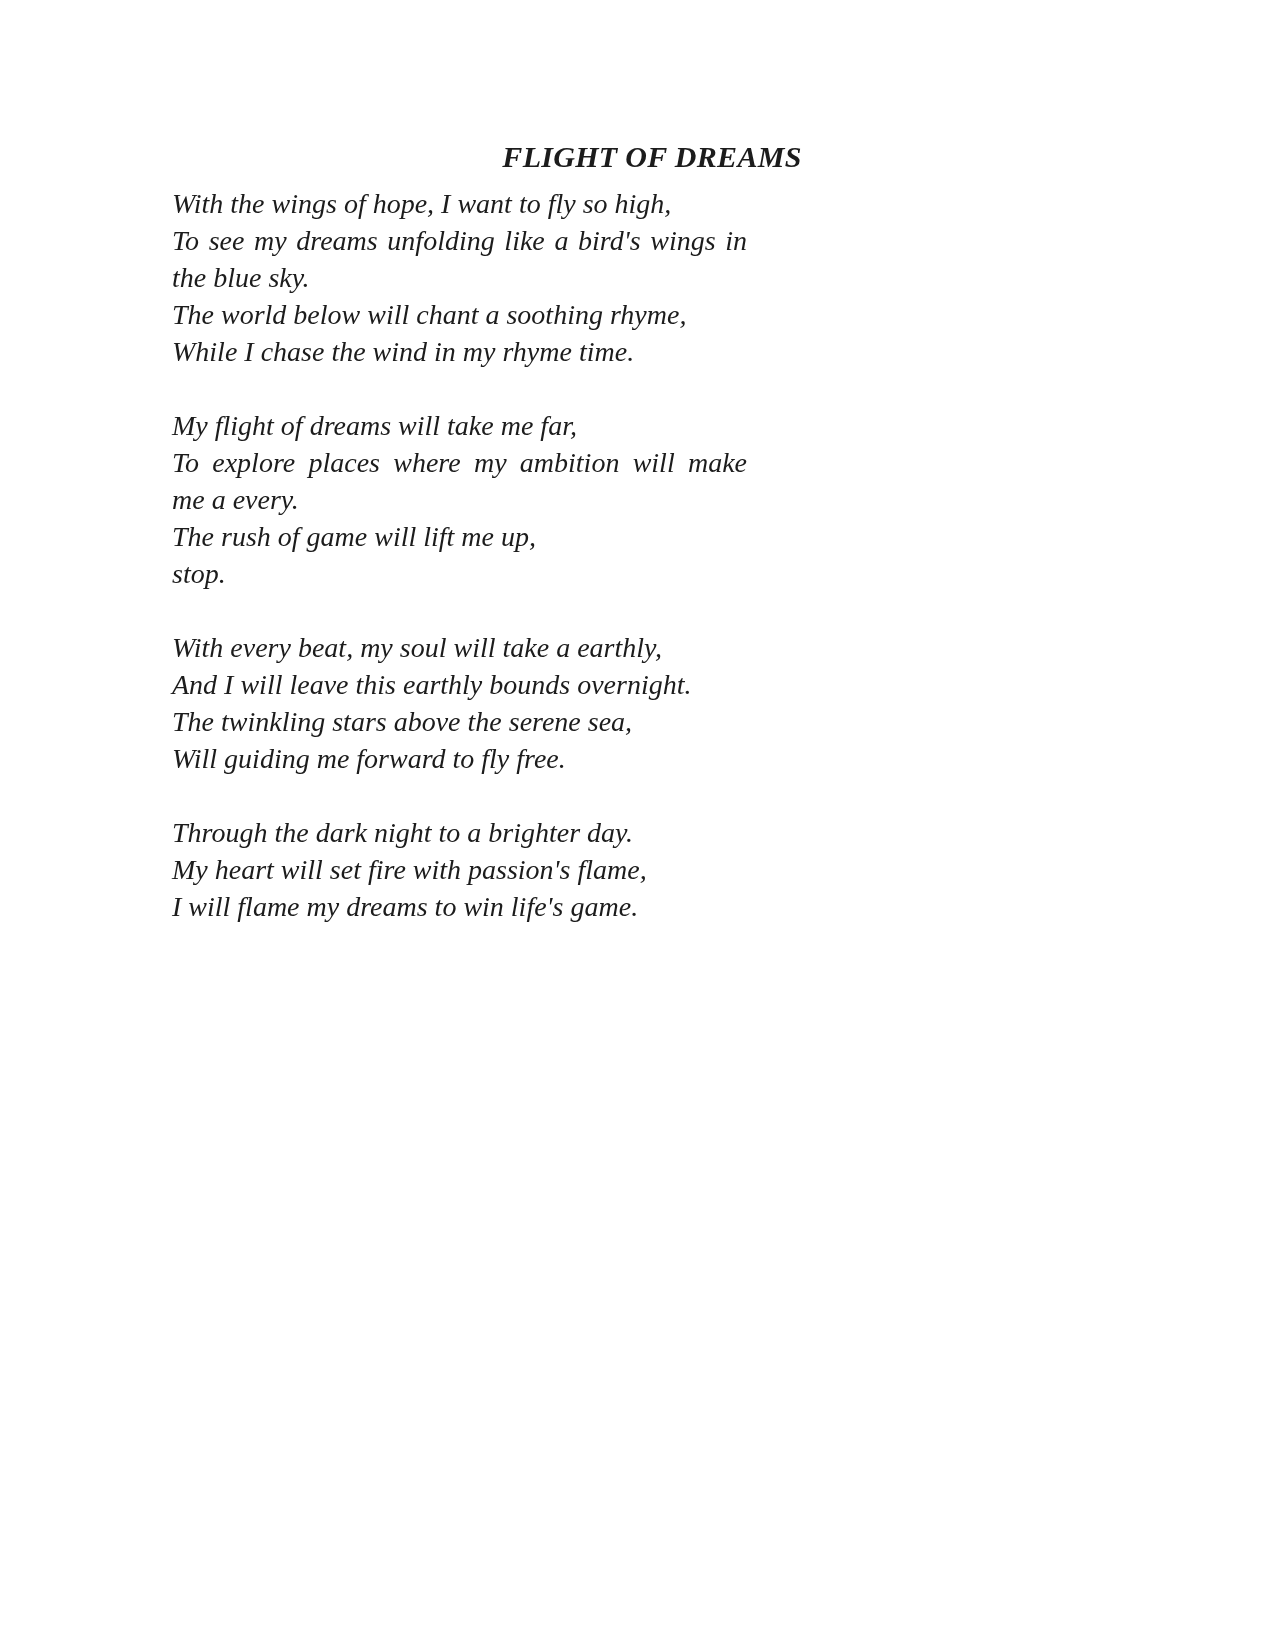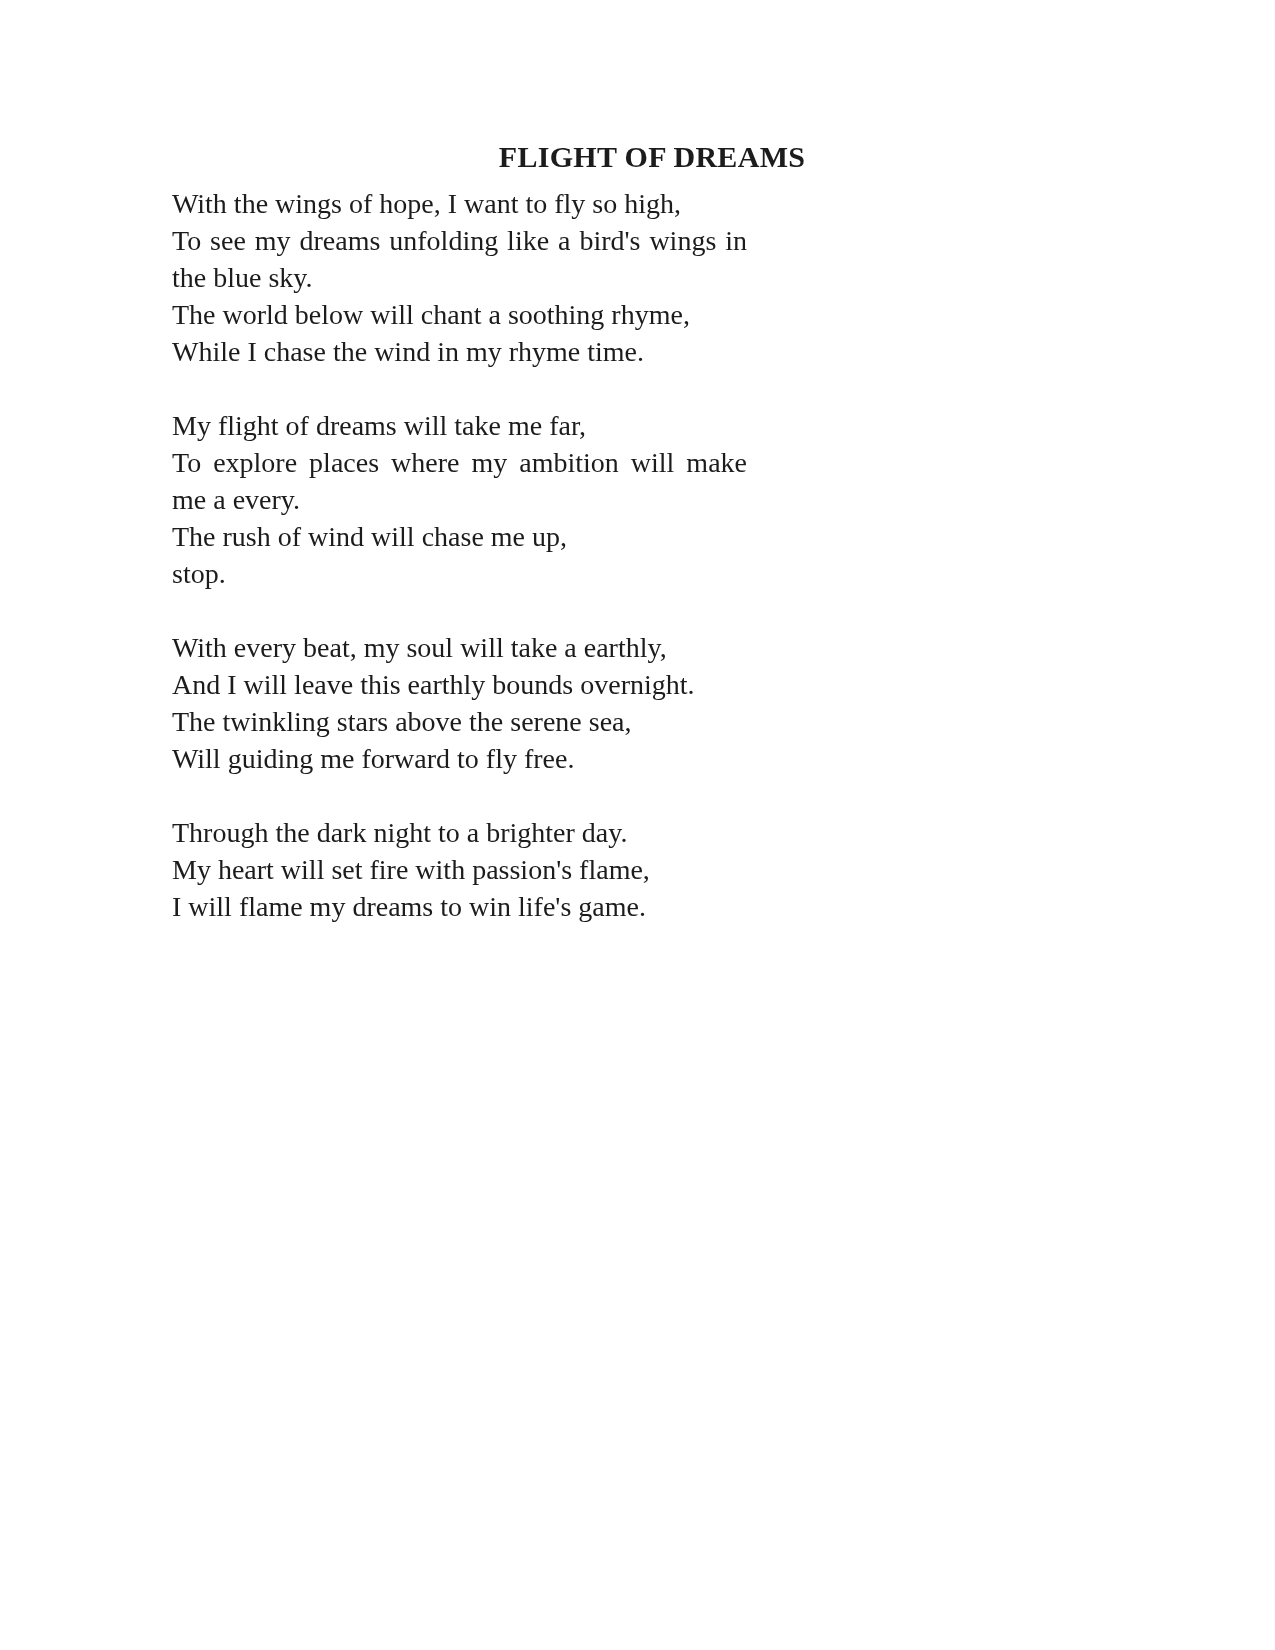--- a/index.html
+++ b/index.html
@@ -25,29 +25,31 @@
     width: 960px;
   }
   .title {
     width: 960px;
     margin: 0;
     font-size: 30px;
     line-height: 40px;
     font-weight: 700;
     text-align: center;
     letter-spacing: 0.3px;
+    font-style: italic;
   }
   .poem {
     width: 575px;
     margin-top: 8px;
     font-size: 28px;
     line-height: 37px;
   }
   .stanza {
     margin: 0 0 37px 0;
+    font-style: italic;
   }
   .line {
     white-space: nowrap;
     text-align: left;
   }
   .line.fill {
     white-space: normal;
     text-align: justify;
     text-align-last: justify;
   }
@@ -63,21 +65,21 @@
           <div class="line">With the wings of hope, I want to fly so high,</div>
           <div class="line fill">To see my dreams unfolding like a bird's wings in</div>
           <div class="line">the blue sky.</div>
           <div class="line">The world below will chant a soothing rhyme,</div>
           <div class="line">While I chase the wind in my rhyme time.</div>
         </div>
         <div class="stanza">
           <div class="line">My flight of dreams will take me far,</div>
           <div class="line fill">To explore places where my ambition will make</div>
           <div class="line">me a every.</div>
-          <div class="line">The rush of wind will chase me up,</div>
+          <div class="line">The rush of game will lift me up,</div>
           <div class="line">stop.</div>
         </div>
         <div class="stanza">
           <div class="line">With every beat, my soul will take a earthly,</div>
           <div class="line">And I will leave this earthly bounds overnight.</div>
           <div class="line">The twinkling stars above the serene sea,</div>
           <div class="line">Will guiding me forward to fly free.</div>
         </div>
         <div class="stanza">
           <div class="line">Through the dark night to a brighter day.</div>

